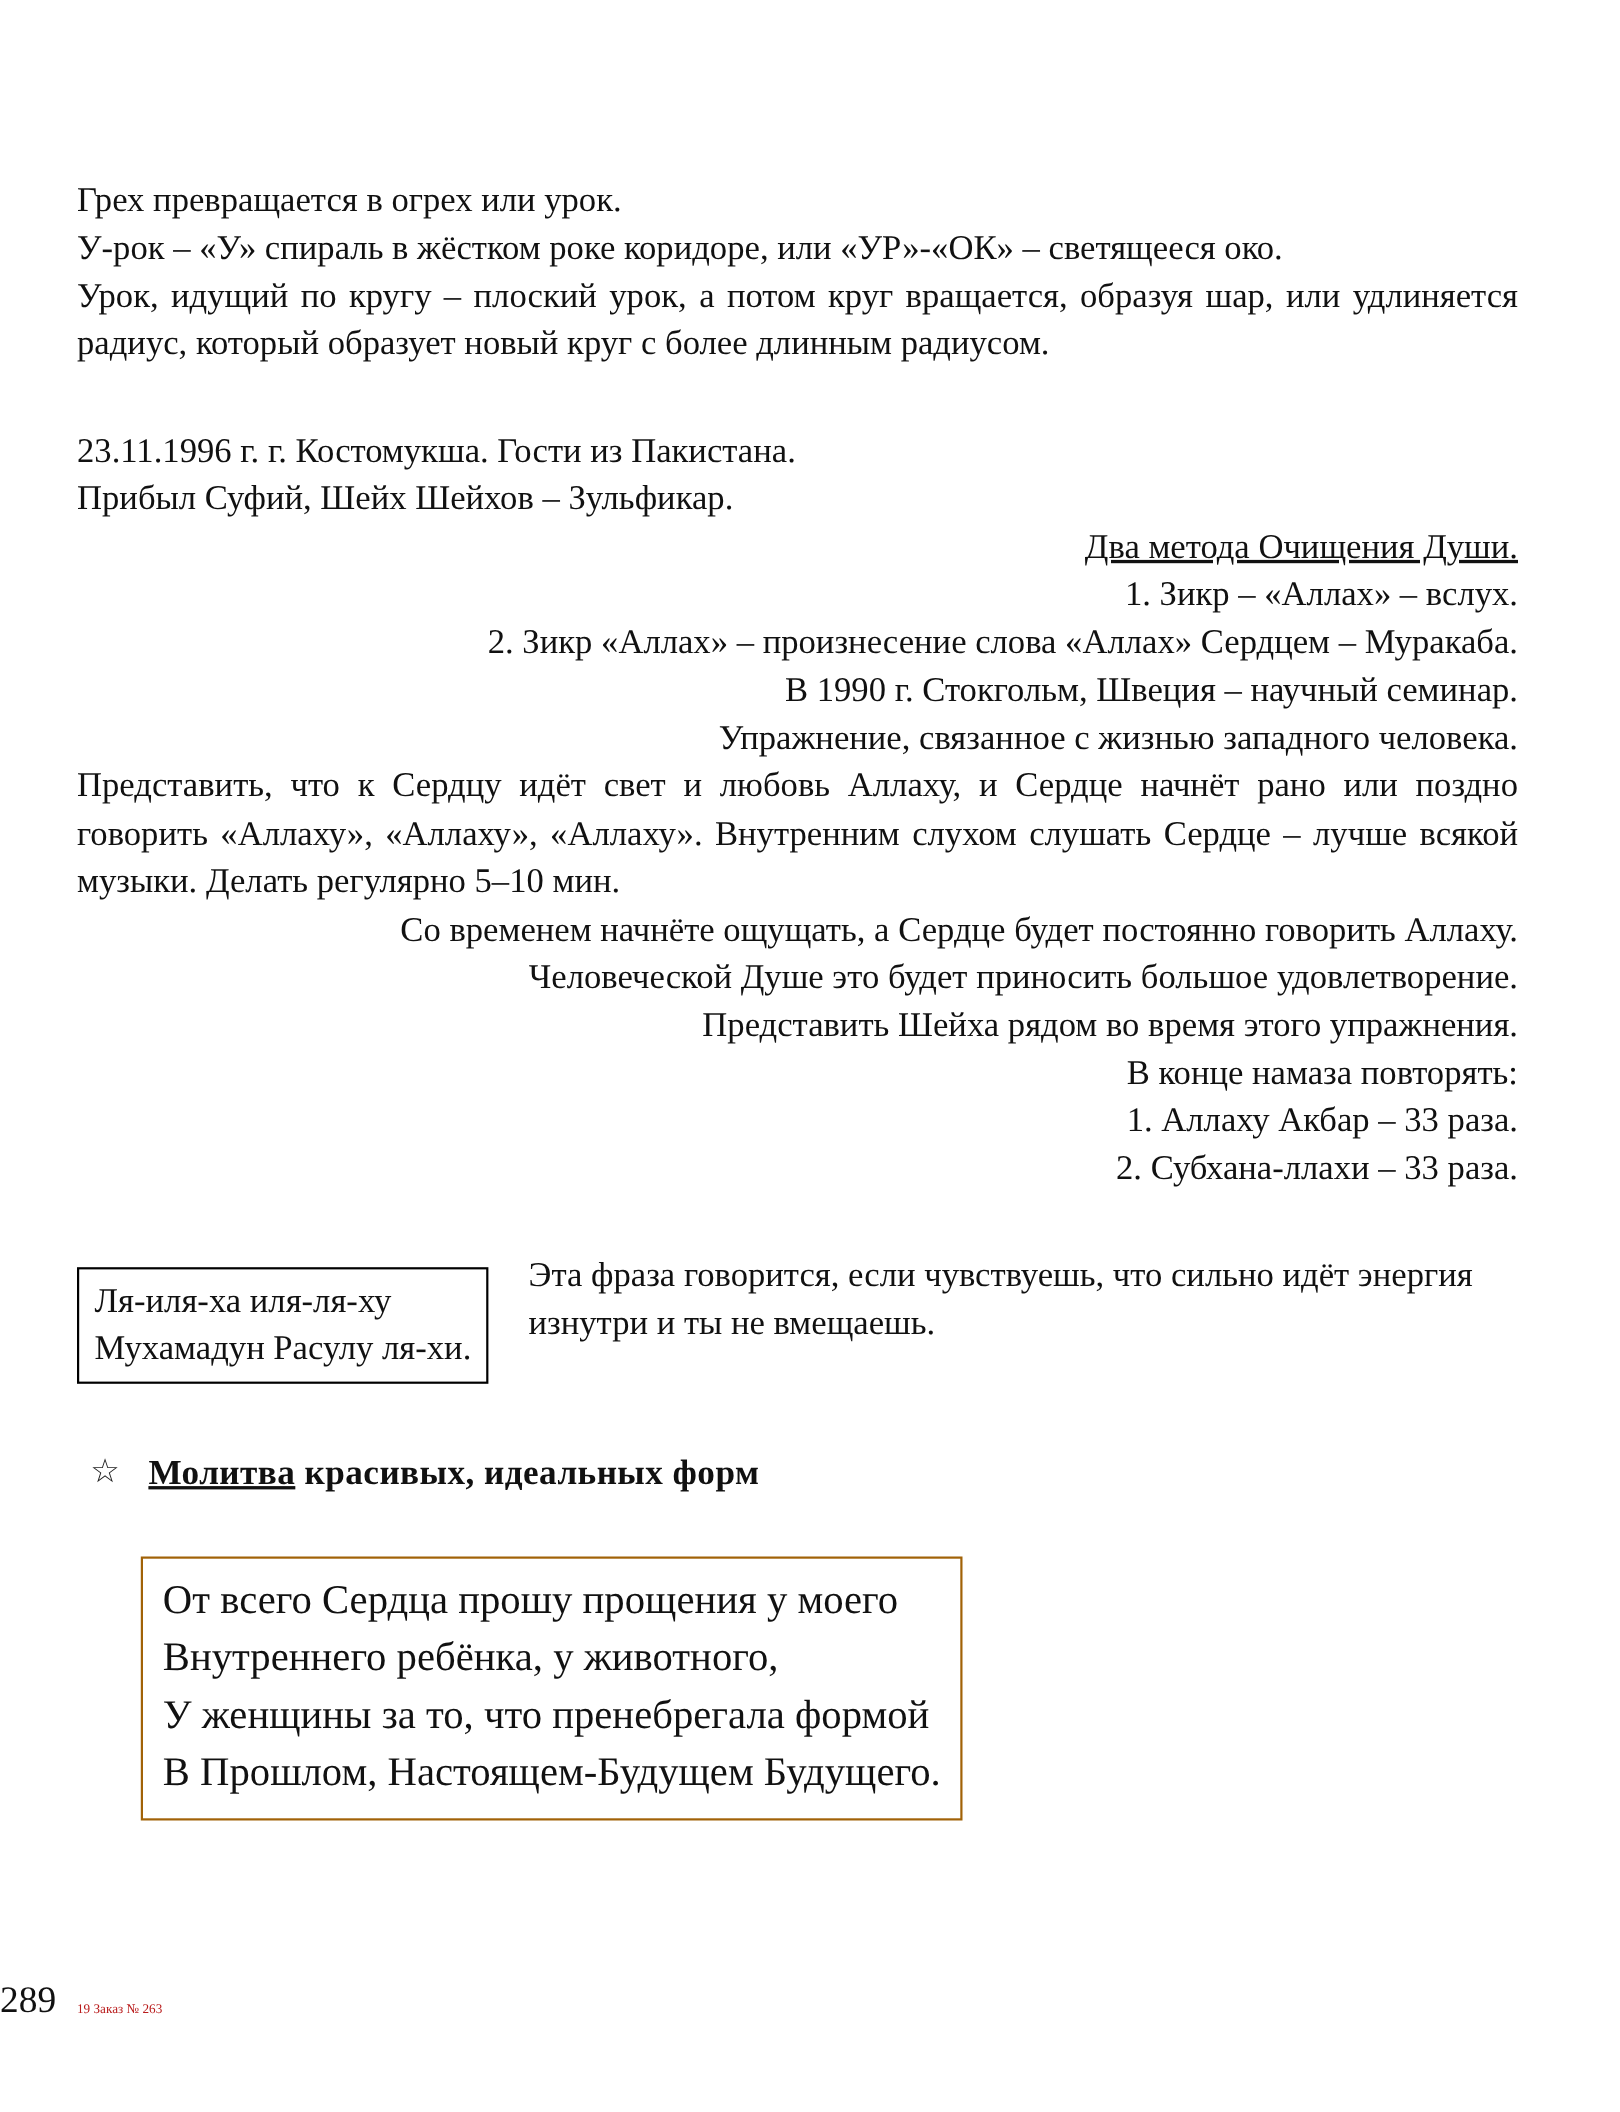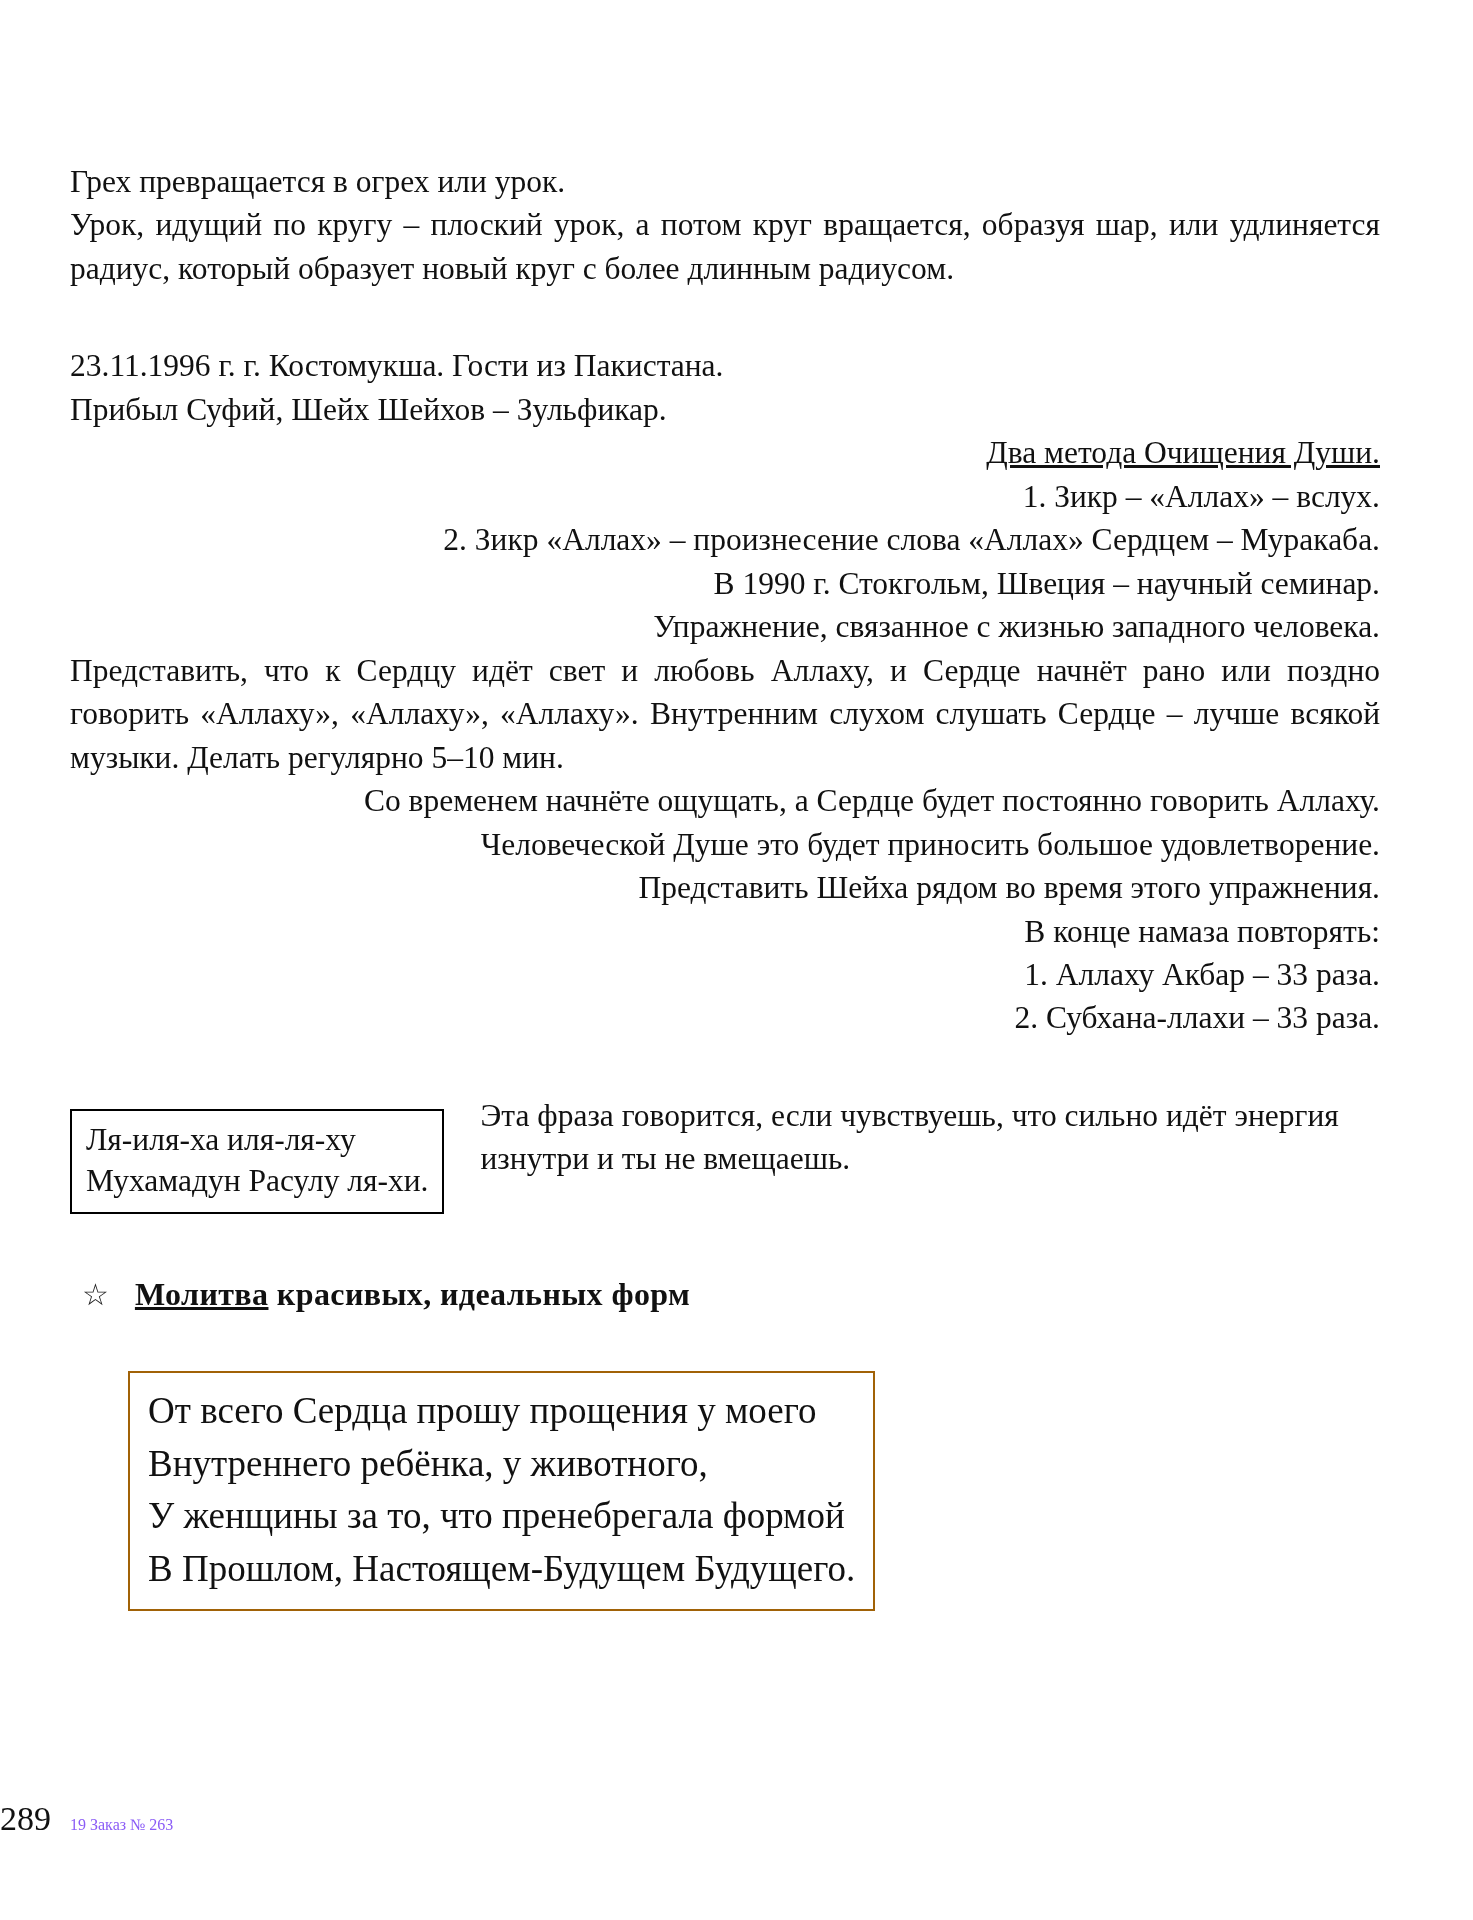--- a/index.html
+++ b/index.html
@@ -89,38 +89,39 @@
     position: absolute;
     left: 0;
     right: 0;
     bottom: 86px;
     height: 40px;
   }
   .footer-left {
     position: absolute;
     left: 70px;
     bottom: 0;
-    font-size: 16px;
+    font-size: 12px;
     font-family: "Liberation Serif", serif;
-    color: #8b5cf6;
+    color: #b91c1c;
   }
   .footer-page {
     position: absolute;
     left: 0; right: 0;
     bottom: -4px;
     font-size: 34px;
   }
 </style>
 </head>
 <body>
 
 <div class="page">
   <div class="content">
 
     <p>Грех превращается в огрех или урок.</p>
+    <p>У-рок – «У» спираль в жёстком роке коридоре, или «УР»-«ОК» – светящееся око.</p>
     <p>Урок, идущий по кругу – плоский урок, а потом круг вращается, образуя шар, или удлиняется радиус, который образует новый круг с более длинным радиусом.</p>
 
     <div class="gap-lg"></div>
 
     <p>23.11.1996 г. г. Костомукша. Гости из Пакистана.</p>
     <p>Прибыл Суфий, Шейх Шейхов – Зульфикар.</p>
     <p class="indent nojust">
       <span class="uline">Два метода Очищения Души.</span>
     </p>
     <p class="indent nojust">1. Зикр – «Аллах» – вслух.</p>

